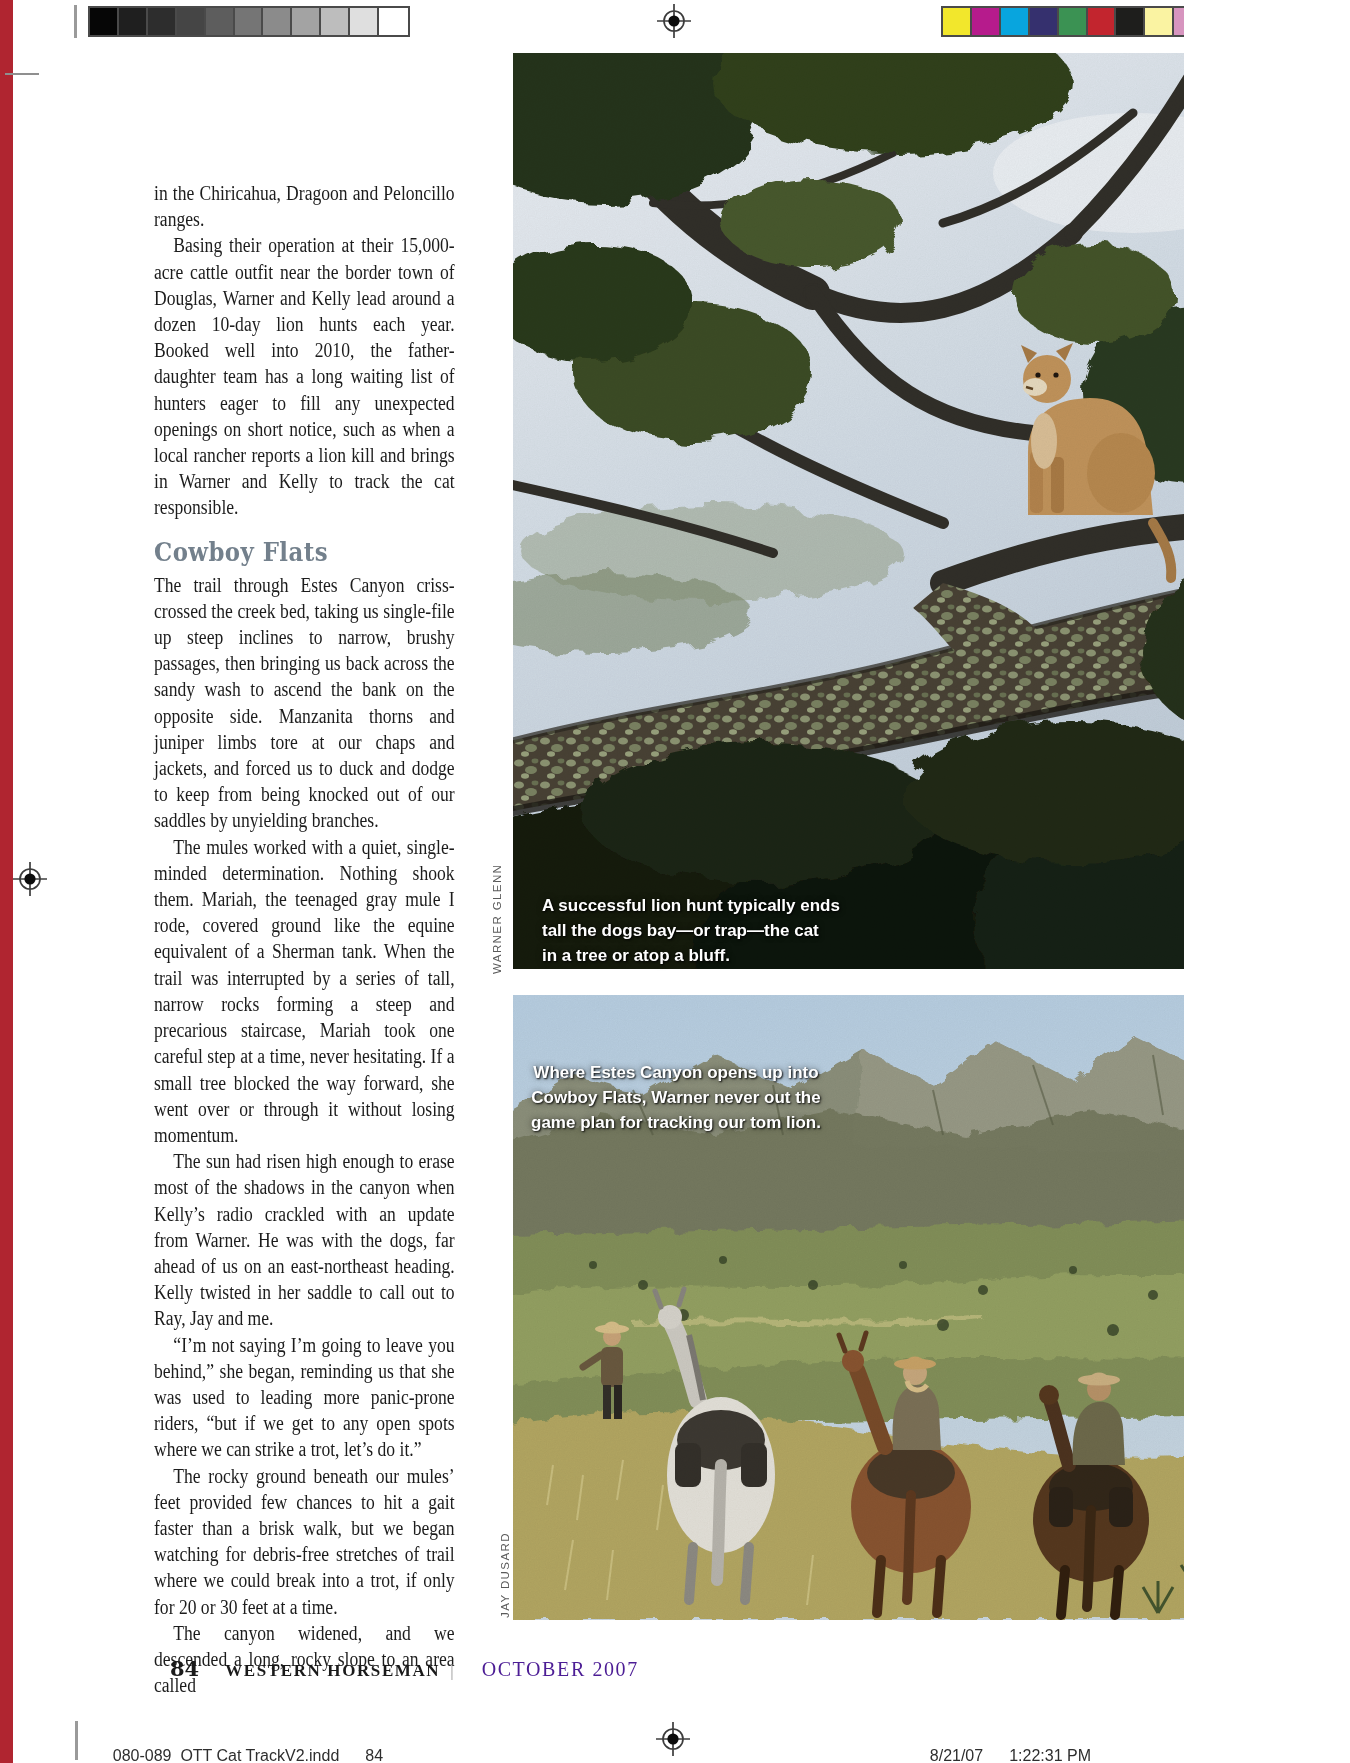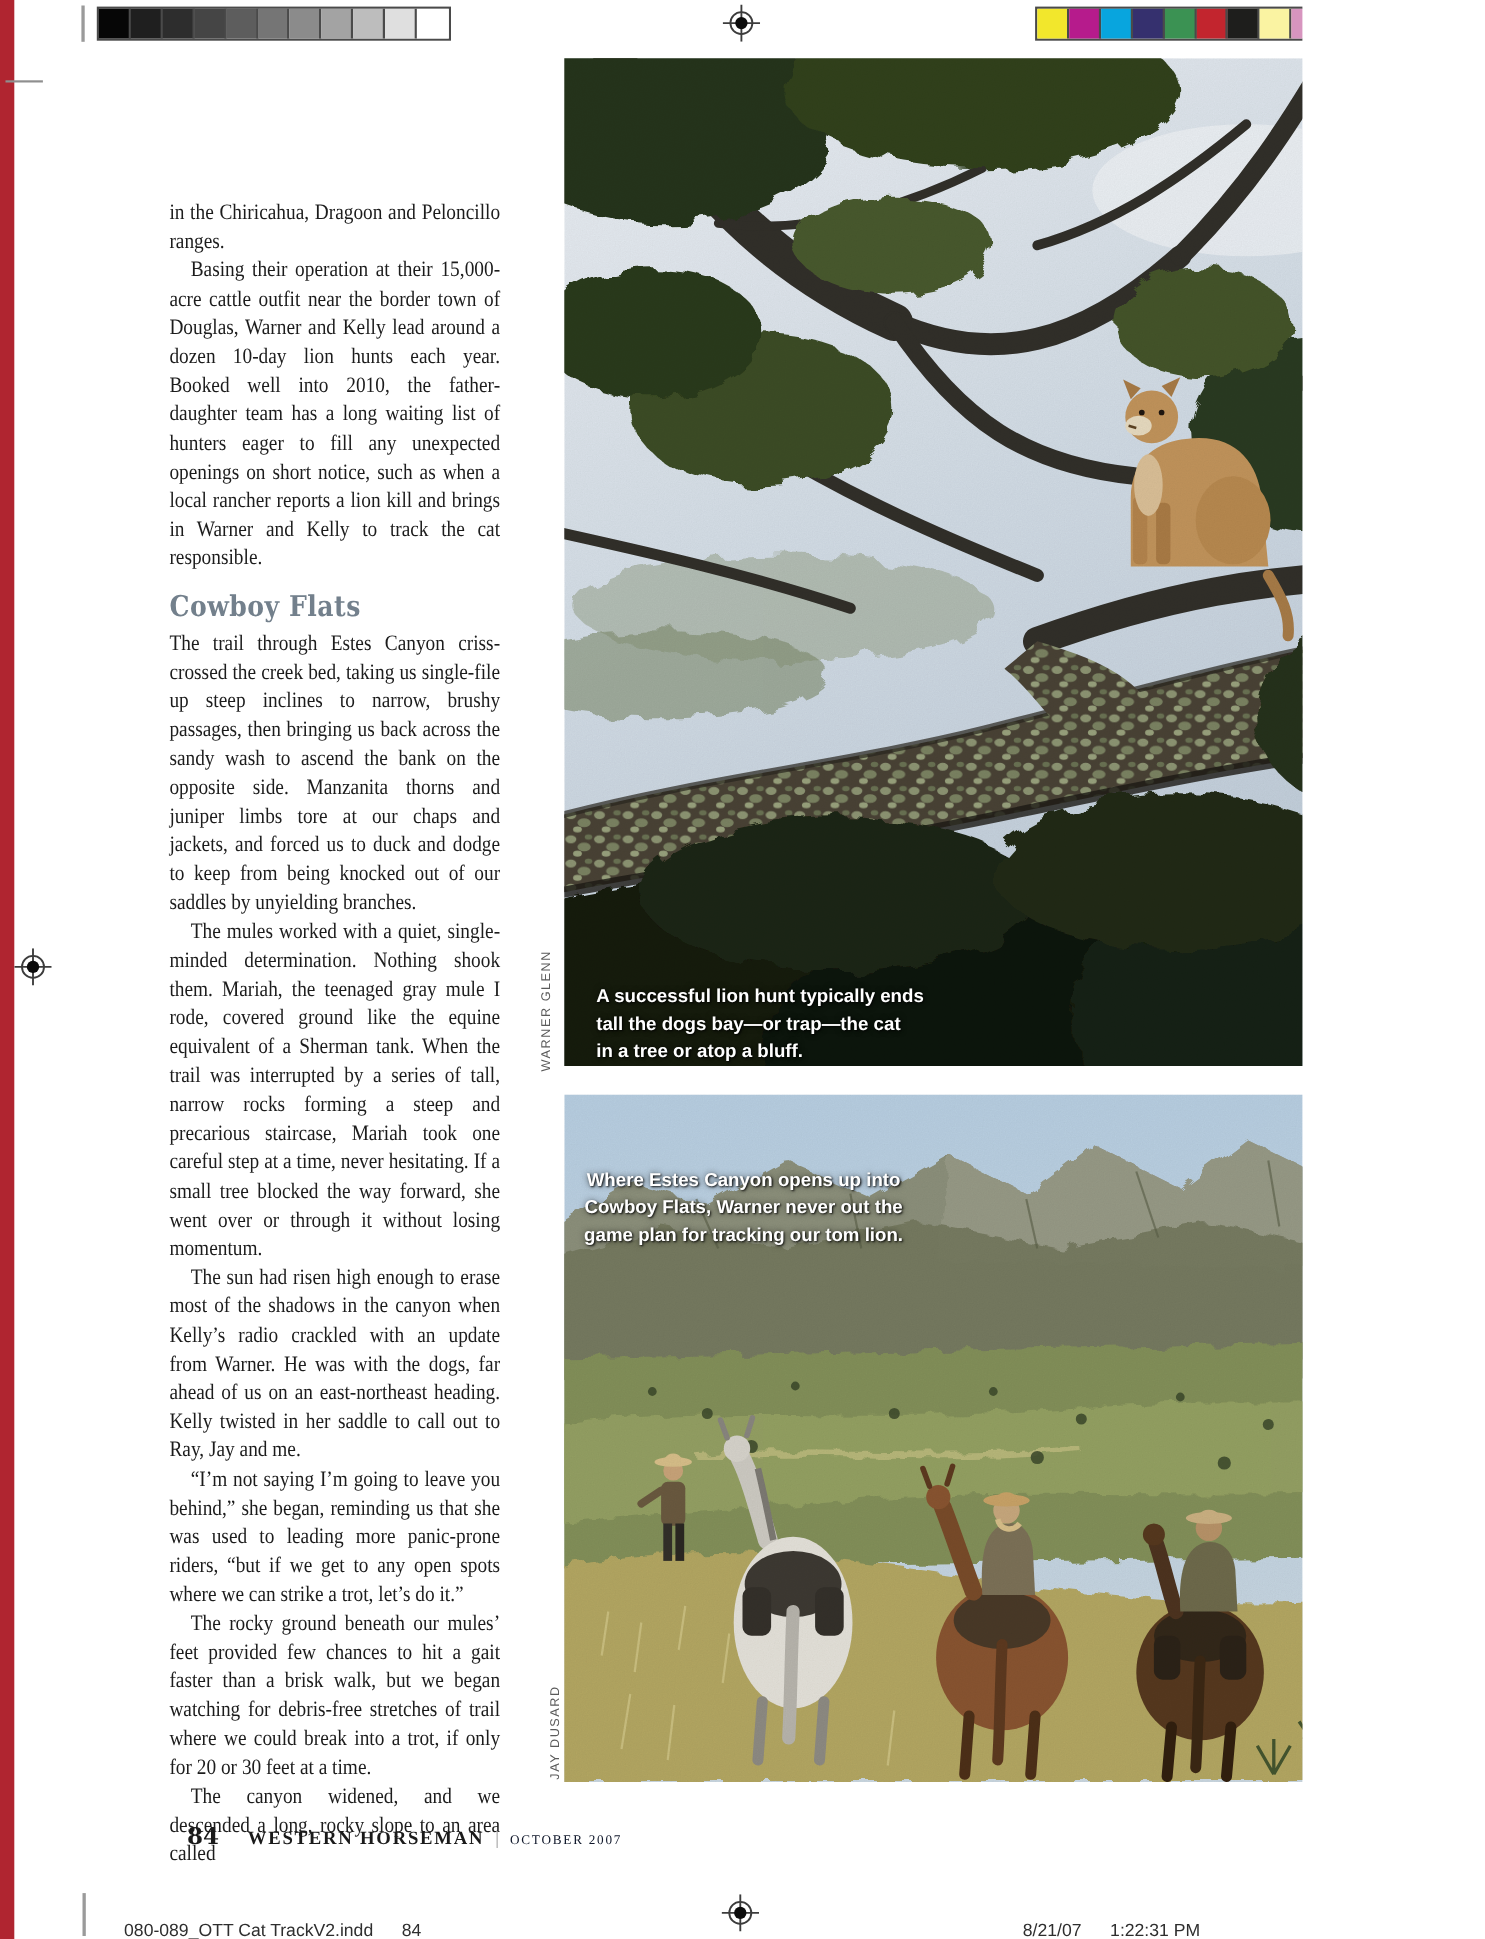--- a/index.html
+++ b/index.html
@@ -37,21 +37,21 @@
   .credit{position:absolute;font-family:"Liberation Sans",sans-serif;font-size:11.5px;
           color:#5a5a5a;letter-spacing:1.4px;white-space:nowrap;transform:rotate(-90deg);
           transform-origin:center center;width:110px;height:14px;text-align:center;}
   #credit1{left:443px;top:912px;}
   #credit2{left:451px;top:1568px;}
   
   #footer{position:absolute;left:154px;top:1638px;font-family:"Liberation Serif",serif;color:#1a1a1a;white-space:pre;}
   #footer .pgnum{font-weight:bold;font-size:21px;font-family:"DejaVu Serif",serif;}
   #footer .mag{font-weight:bold;font-size:17px;letter-spacing:1.6px;margin-left:26px;}
   #footer .sep{color:#999;font-size:17px;margin:0 10px;font-weight:normal;}
-  #footer .issue{color:#0f172a;font-size:12px;letter-spacing:1.6px;}
+  #footer .issue{color:#4c1d95;font-size:20px;letter-spacing:1.6px;margin-left:18px;}
   
   .slug{position:absolute;top:1729px;font-family:"Liberation Sans",sans-serif;
         font-size:16px;color:#2e2e2e;white-space:pre;}
   #slugleft{left:95px;}
   #slugright{right:93px;}
   .slug .gap{display:inline-block;width:26px;}
 </style>
 </head>
 <body>
 

